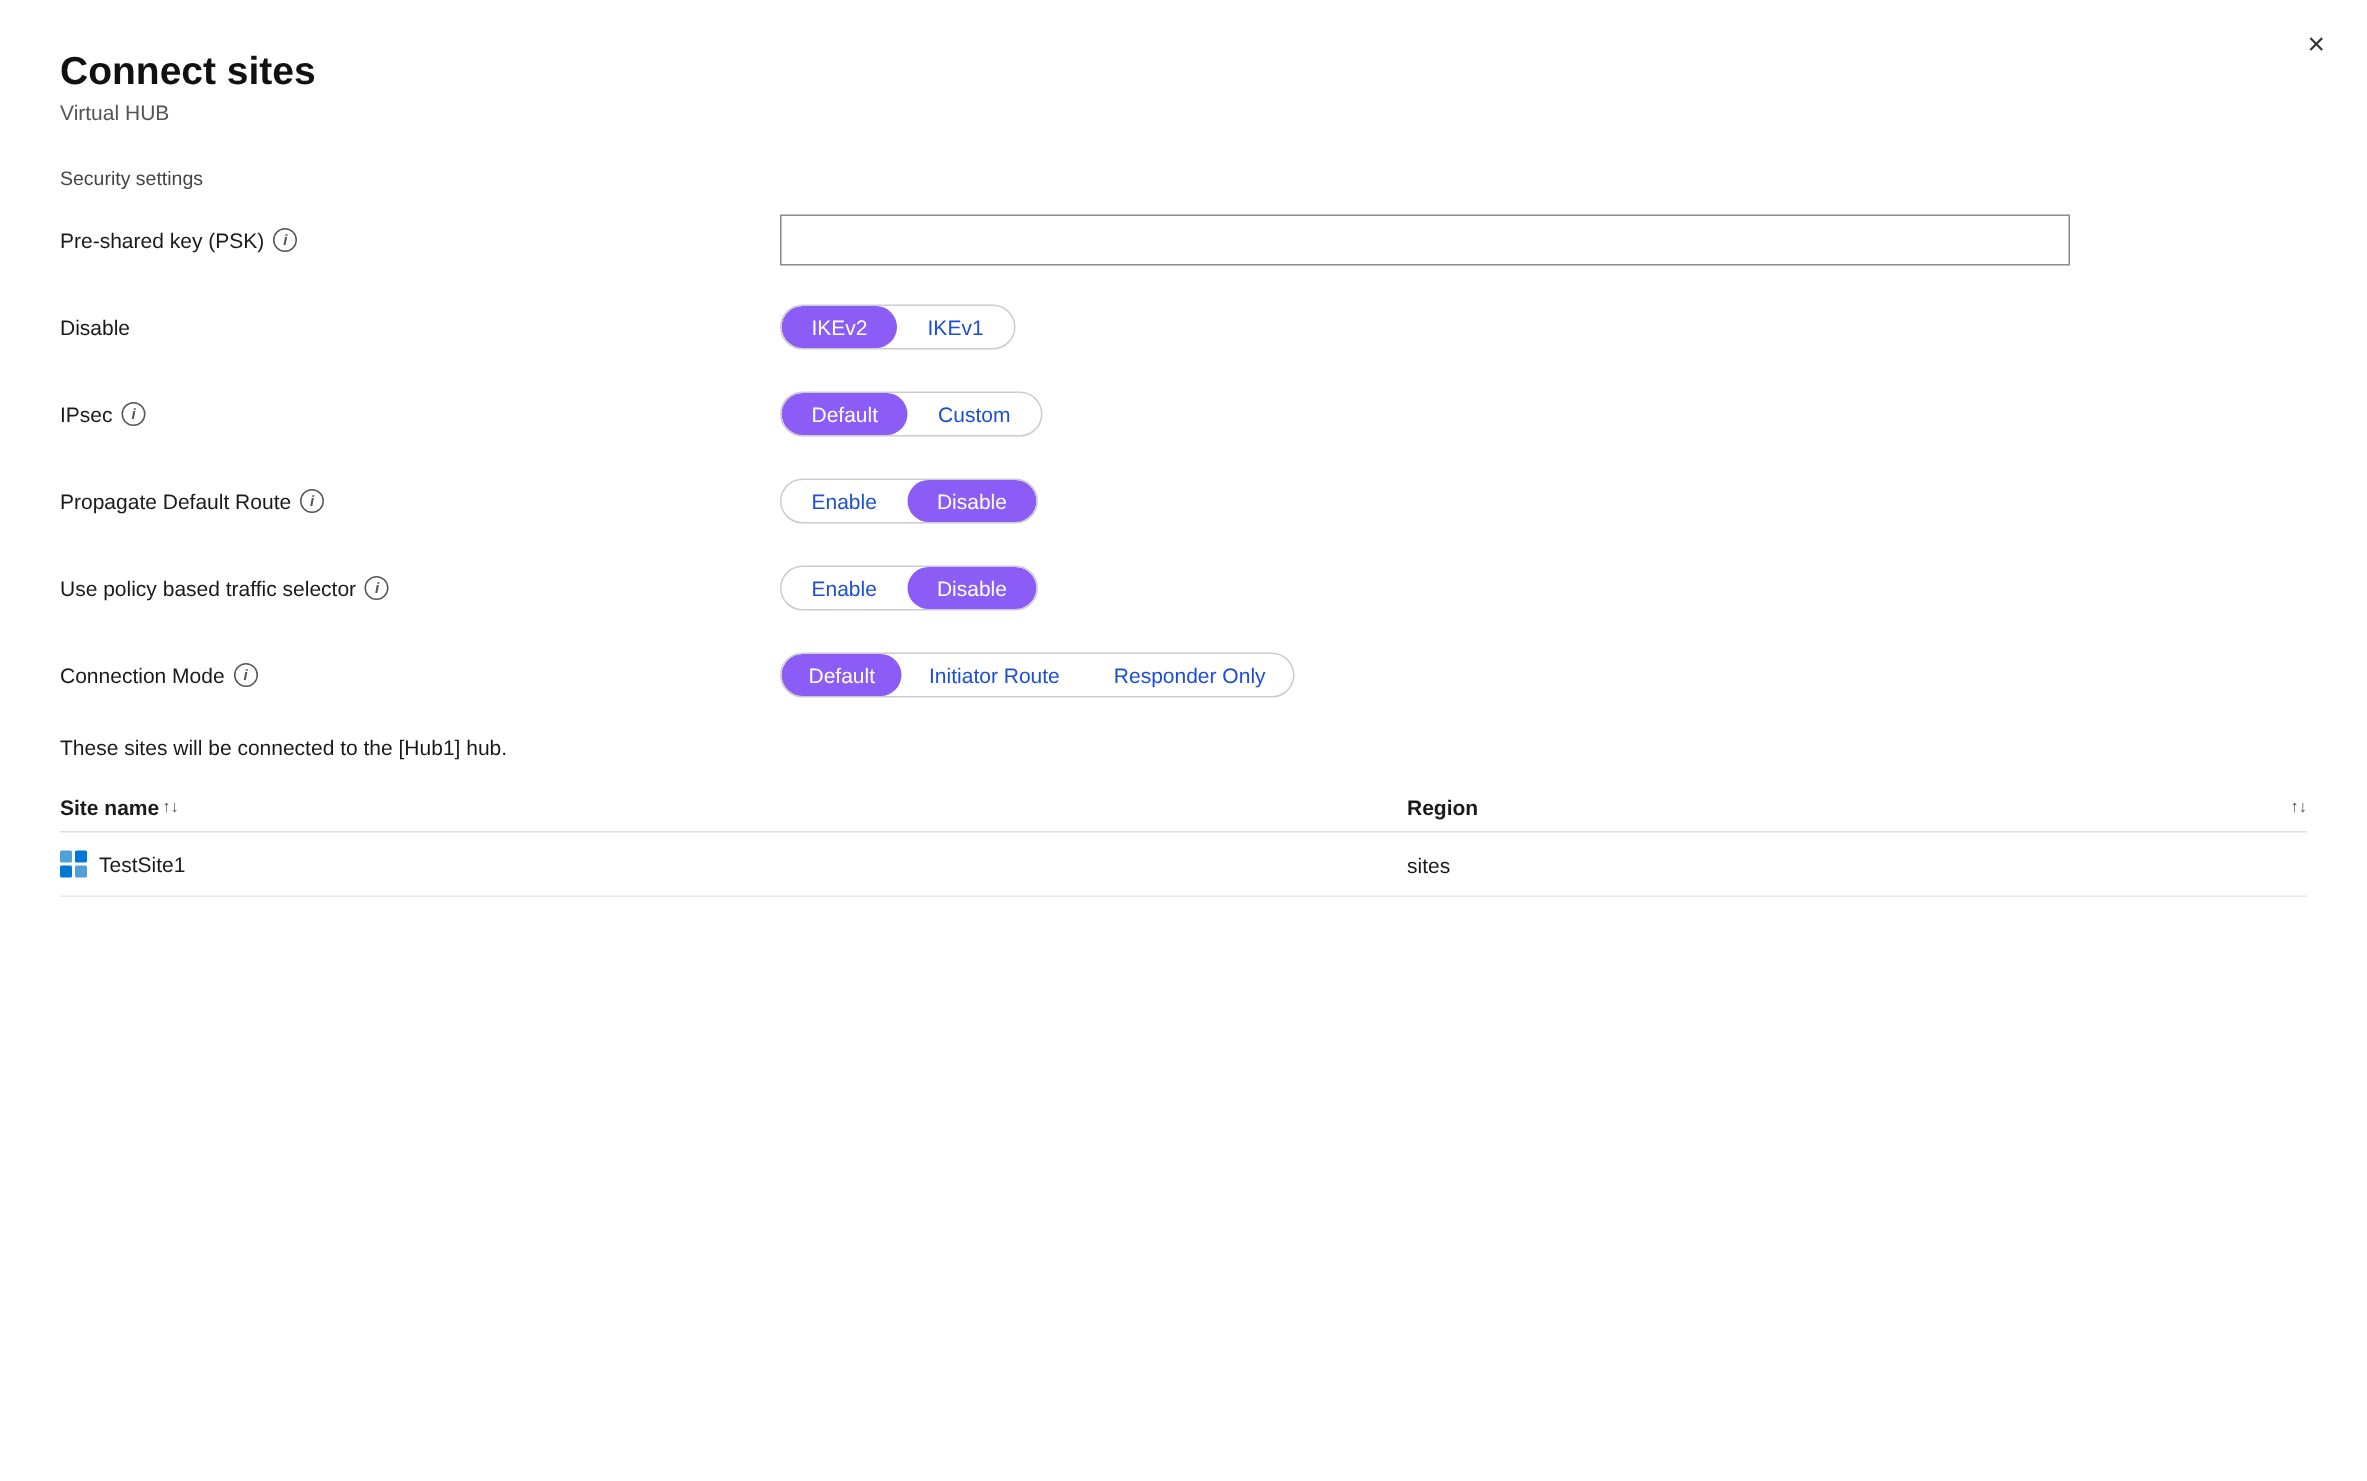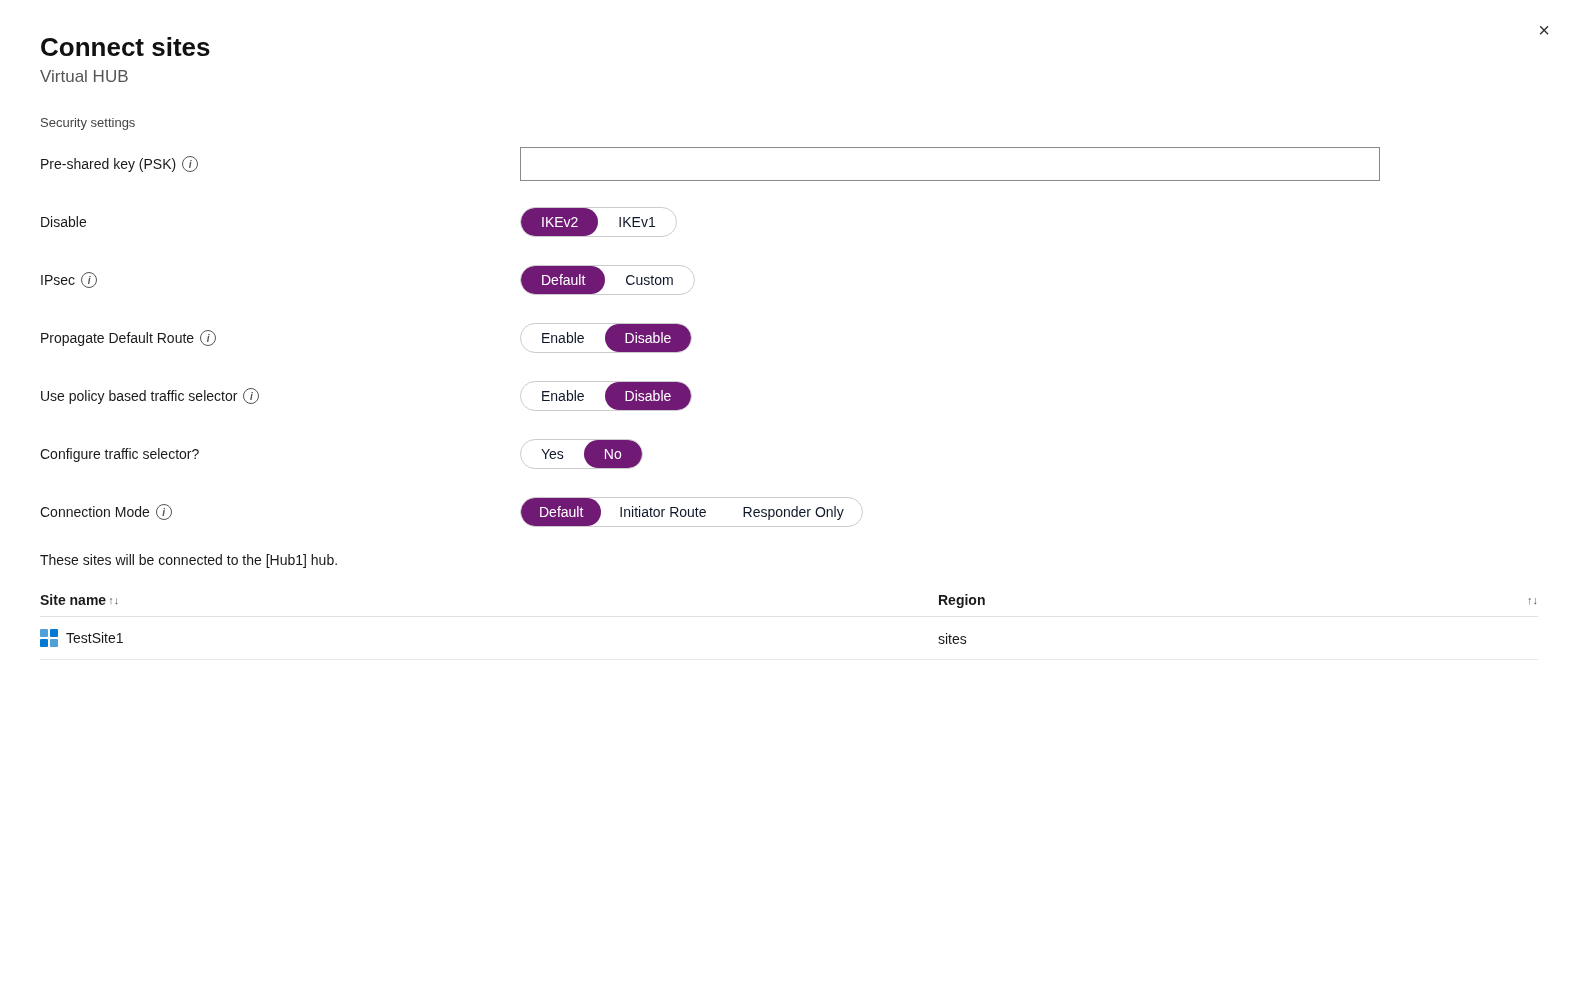--- a/index.html
+++ b/index.html
@@ -27,21 +27,21 @@
       border: none;
       line-height: 1;
     }
     .panel-title {
       font-size: 26px;
       font-weight: 600;
       color: #111;
       margin-bottom: 4px;
     }
     .panel-subtitle {
-      font-size: 17px;
+      font-size: 14px;
       color: #555;
       margin-bottom: 28px;
     }
     .section-label {
       font-size: 13px;
       color: #444;
       margin-bottom: 16px;
     }
     .form-row {
       display: flex;
@@ -87,26 +87,26 @@
       border-radius: 20px;
       overflow: hidden;
       background: #fff;
     }
     .toggle-btn {
       padding: 6px 20px;
       border: none;
       background: transparent;
       cursor: pointer;
       font-size: 14px;
-      color: #0f172a;
+      color: #1d4ed8;
       border-radius: 20px;
       transition: background 0.15s;
     }
     .toggle-btn.active {
-      background: #701a75;
+      background: #8b5cf6;
       color: #fff;
     }
     .connection-mode-group {
       display: inline-flex;
       border: 1.5px solid #ccc;
       border-radius: 20px;
       overflow: hidden;
       background: #fff;
     }
     .connection-mode-group .toggle-btn {
@@ -240,29 +240,20 @@
     <div class="form-label">
       <span>Use policy based traffic selector</span>
       <span class="info-icon">i</span>
     </div>
     <div class="toggle-group">
       <button class="toggle-btn">Enable</button>
       <button class="toggle-btn active">Disable</button>
     </div>
   </div>
 
-  <div class="form-row">
-    <div class="form-label">
-      <span>Configure traffic selector?</span>
-    </div>
-    <div class="toggle-group">
-      <button class="toggle-btn">Yes</button>
-      <button class="toggle-btn active">No</button>
-    </div>
-  </div>
 
   <div class="form-row">
     <div class="form-label">
       <span>Connection Mode</span>
       <span class="info-icon">i</span>
     </div>
     <div class="connection-mode-group">
       <button class="toggle-btn active">Default</button>
       <button class="toggle-btn">Initiator Route</button>
       <button class="toggle-btn">Responder Only</button>

